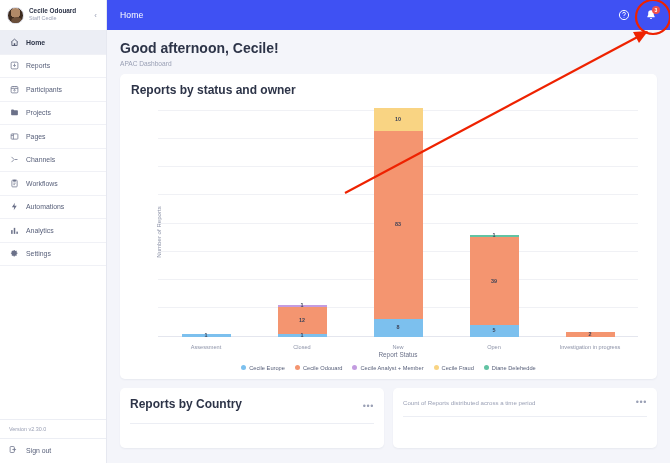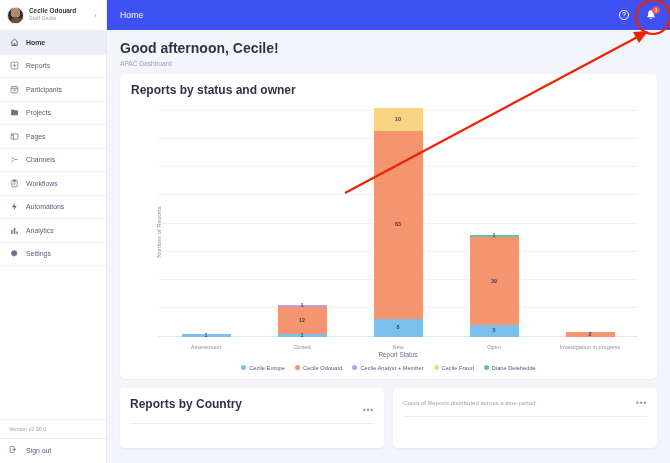--- a/index.html
+++ b/index.html
@@ -138,21 +138,21 @@
   .leg .dot { width: 5px; height: 5px; border-radius: 50%; }
   .leg span.lbl { font-size: 5.7px; color: #58607a; }
 
   
   #bottom-row { display: flex; gap: 9px; margin: 9px 13px 0 13px; }
   .mini-card {
     flex: 1 1 0; background: #fff; border-radius: 5px;
     box-shadow: 0 1px 2px rgba(40,50,90,.06);
     padding: 9px 10px 0 10px; height: 60px; position: relative;
   }
-  .mini-head { display: flex; align-items: flex-end; }
+  .mini-head { display: flex; align-items: center; }
   .mini-texts { flex: 1 1 auto; }
   .dots {
     font-size: 9px; color: #9aa0b5; letter-spacing: .6px;
     cursor: pointer; line-height: 6px; margin-top: 2px;
   }
   .mini-rule { height: 1px; background: #eceef4; margin-top: 10px; }
 
   
   #annot { position: absolute; inset: 0; pointer-events: none; }
 </style>

